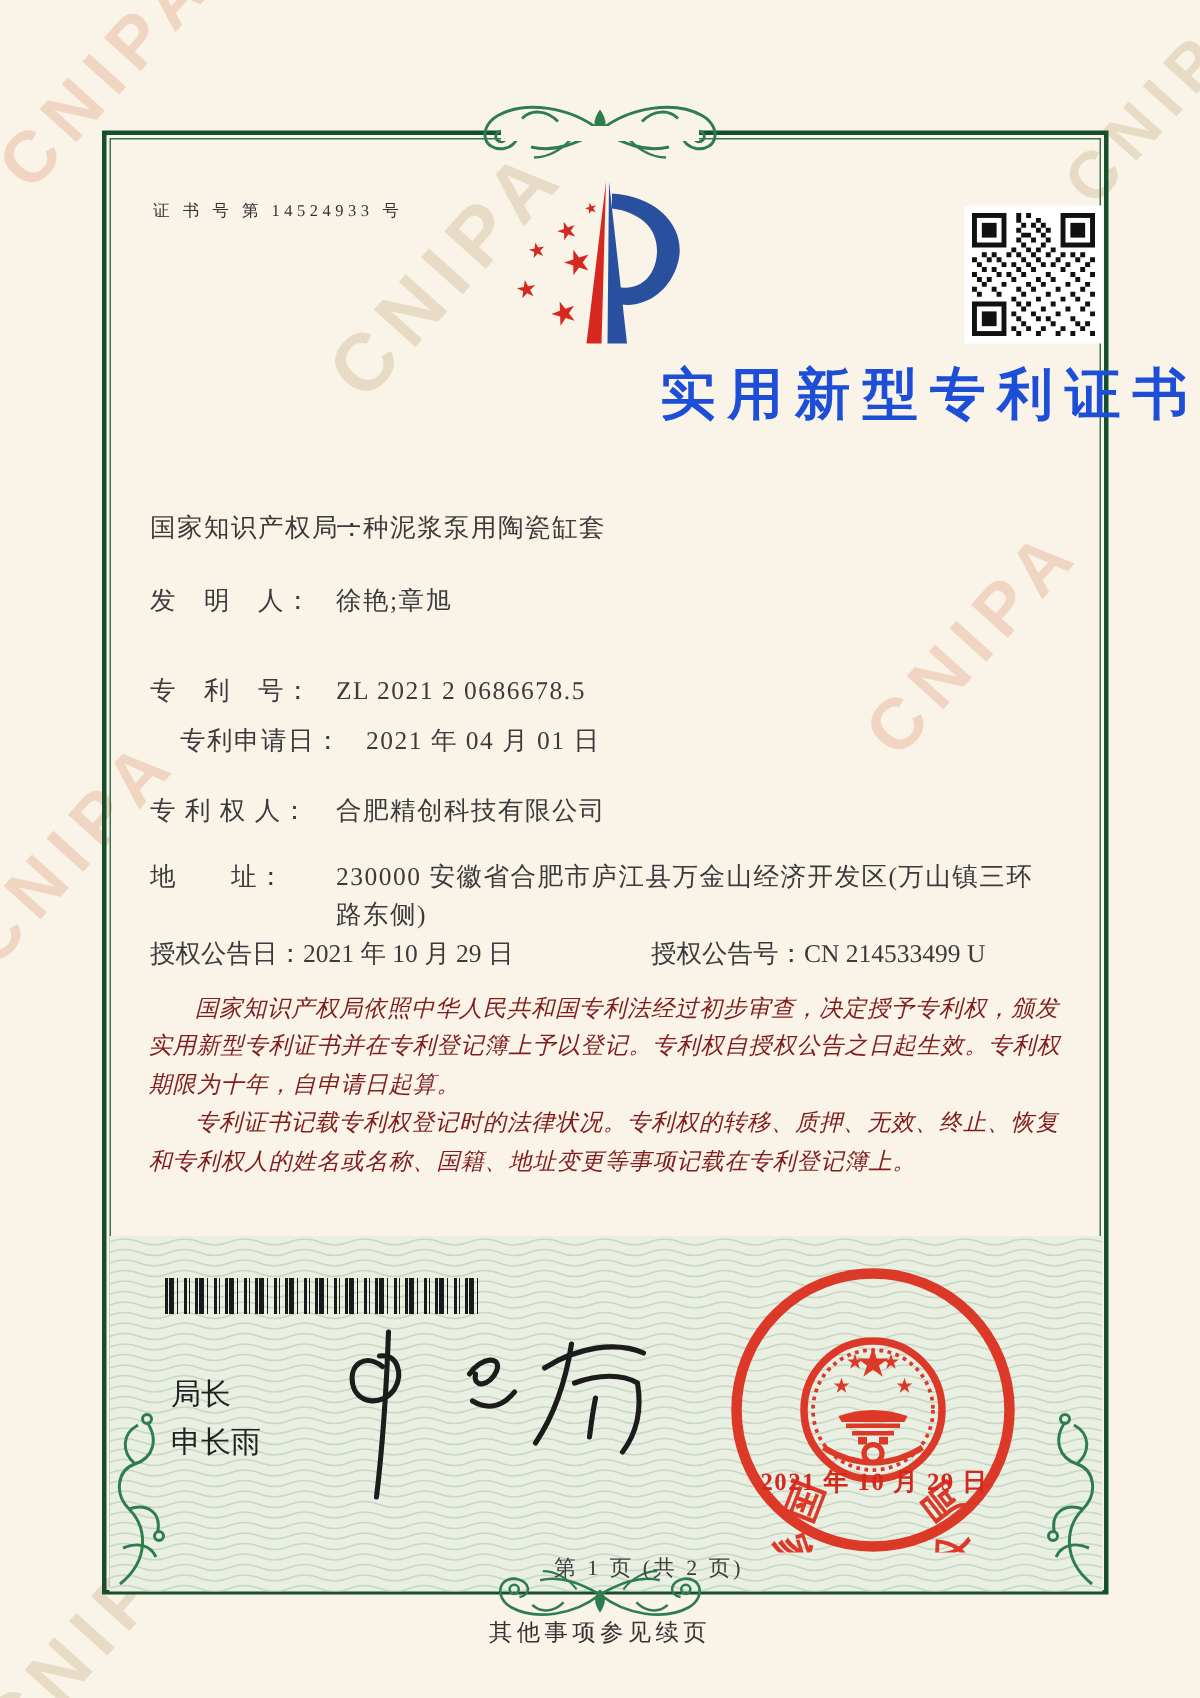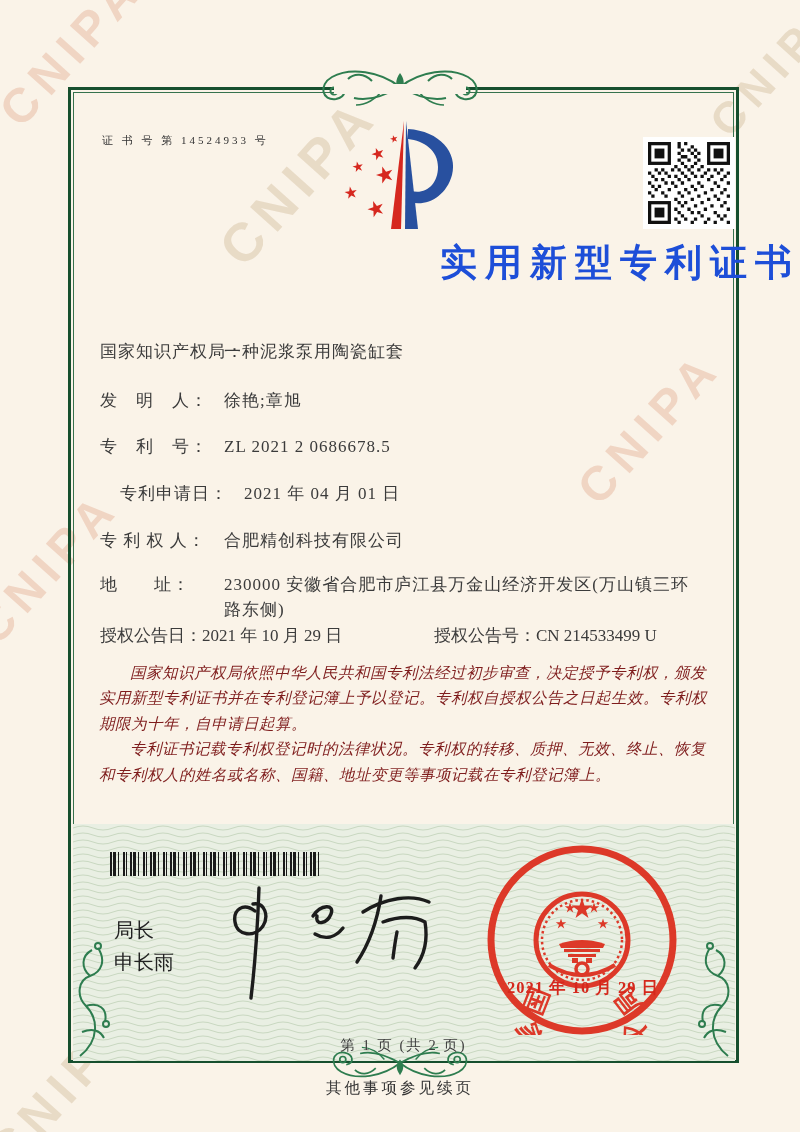--- a/index.html
+++ b/index.html
@@ -47,21 +47,21 @@
     background:repeating-linear-gradient(90deg,#1a1a1a 0 2px,transparent 2px 3px,
       #1a1a1a 3px 6px,transparent 6px 8px,#1a1a1a 8px 9px,transparent 9px 13px,
       #1a1a1a 13px 15px,transparent 15px 16px,#1a1a1a 16px 17px,transparent 17px 20px);}
   .signoff{position:absolute;left:114px;top:914px;font-family:"Liberation Sans","DejaVu Sans",sans-serif;
            font-size:20px;color:#222;line-height:32px;}
   .sig{position:absolute;left:225px;top:876px;width:212px;height:126px;}
   .seal{position:absolute;left:487px;top:845px;width:190px;height:190px;opacity:0.93;}
   .sealdate{position:absolute;left:492px;top:977px;width:182px;text-align:center;
             font-size:16.5px;font-weight:bold;color:#d5281c;letter-spacing:1px;white-space:nowrap;}
   .pageinfo{position:absolute;left:68px;width:671px;top:1036px;text-align:center;
-            font-size:14.5px;color:#3d3d3d;letter-spacing:2px;}
+            font-size:14.5px;color:#3d3d3d;letter-spacing:2px;padding-left:29px;}
   .note{position:absolute;left:0;right:0;top:1078px;text-align:center;
         font-size:15.5px;color:#333;letter-spacing:3px;}
 
   .orn-top{position:absolute;left:310px;top:61px;width:180px;height:52px;}
   .orn-top .mask{position:absolute;left:24px;top:23px;width:132px;height:10px;background:#faf3e8;}
   .orn-bottom{position:absolute;left:322px;top:1040px;width:156px;height:46px;}
   .orn-corner{position:absolute;width:66px;height:126px;}
   .orn-corner.left{left:72px;top:932px;}
   .orn-corner.right{left:670px;top:932px;transform:scaleX(-1);}
   svg{display:block;}
@@ -215,21 +215,21 @@
   </div>
 
   <div class="title">实用新型专利证书</div>
 
   <div class="frow" style="top:340px;">
     <span class="flabel">国家知识产权局：</span><span class="fvalue">一种泥浆泵用陶瓷缸套</span>
   </div>
   <div class="frow" style="top:389px;">
     <span class="flabel">发　明　人：</span><span class="fvalue">徐艳;章旭</span>
   </div>
-  <div class="frow" style="top:435px;">
+  <div class="frow" style="top:449px;">
     <span class="flabel">专　利　号：</span><span class="fvalue">ZL 2021 2 0686678.5</span>
   </div>
   <div class="frow" style="top:482px;margin-left:20px;">
     <span class="flabel">专利申请日：</span><span class="fvalue">2021 年 04 月 01 日</span>
   </div>
   <div class="frow" style="top:529px;">
     <span class="flabel">专 利 权 人：</span><span class="fvalue">合肥精创科技有限公司</span>
   </div>
   <div class="frow" style="top:573px;">
     <span class="flabel">地　　址：</span><span class="fvalue">230000 安徽省合肥市庐江县万金山经济开发区(万山镇三环路东侧)</span>

